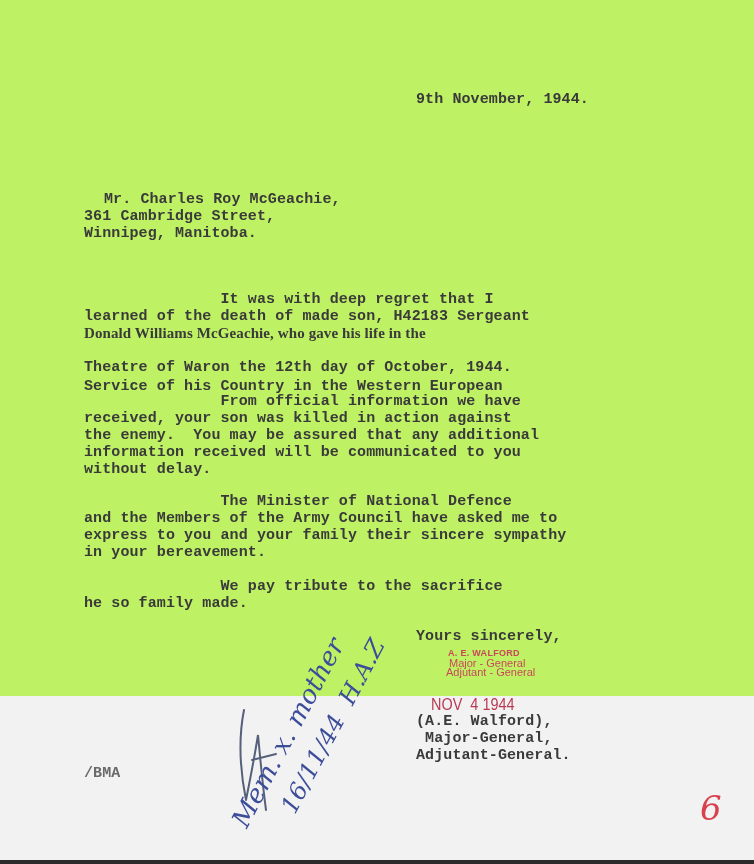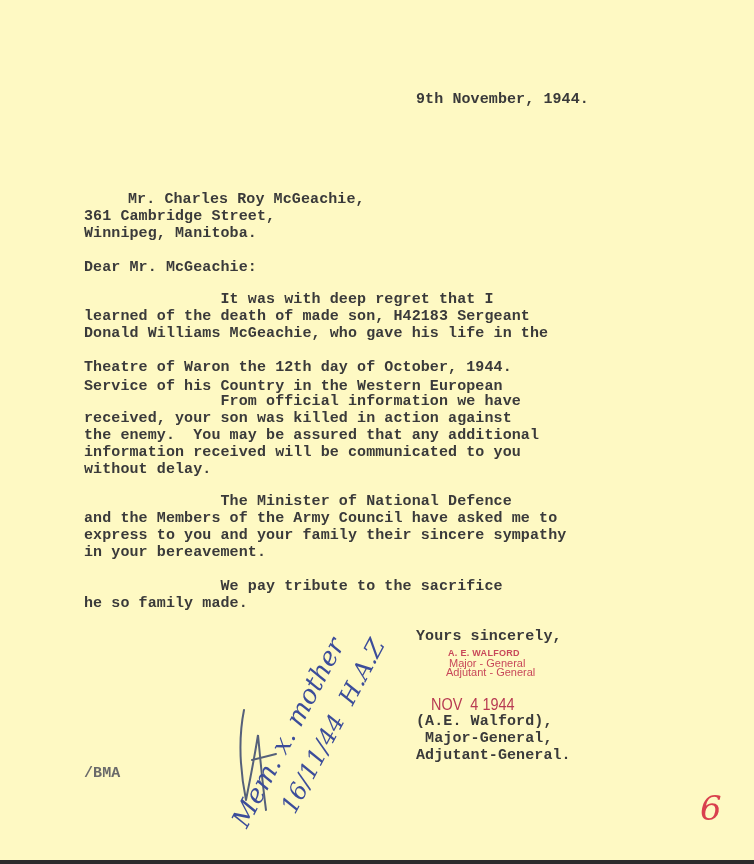--- a/index.html
+++ b/index.html
@@ -2,22 +2,22 @@
 <html><head>
   <meta charset="utf-8">
   <style>
     html, body { margin: 0; padding: 0; }
     body {
       width: 754px; height: 864px; overflow: hidden;
       background: #f2f2f2;
       position: relative;
     }
     .page {
-      position: absolute; left: 0; top: 0; width: 754px; height: 860px;
-      background: #fef9c3;
+      position: absolute; left: 0; top: 0; width: 754px; height: 696px;
+      background: #bef264;
     }
     .bottom-edge {
       position: absolute; left: 0; top: 860px; width: 754px; height: 4px;
       background: #2c2c2c;
     }
     .tw {
       position: absolute;
       font-family: "Liberation Mono", "DejaVu Sans Mono", monospace;
       font-size: 15px;
       font-weight: bold;
@@ -60,31 +60,30 @@
     }
   </style>
 </head>
 <body>
 
 <div class="page">
 
   <div class="tw" style="left:416px; top:91px;">9th November, 1944.</div>
 
   <div>
-    <div class="tw" style="left:92px; top:191px;padding-left:36px;">Mr. Charles Roy McGeachie,</div>
+    <div class="tw" style="left:68px; top:191px;padding-left:36px;">Mr. Charles Roy McGeachie,</div>
     <div class="tw" style="left:84px; top:208px;">361 Cambridge Street,</div>
     <div class="tw" style="left:84px; top:225px;text-align:right;">Winnipeg, Manitoba.</div>
   </div>
 
-  <div class="tw" style="left:84px; top:259px;">Dear Mr. McGeachie:</div>
 
   <div>
     <div class="tw" style="left:84px; top:291px;">               It was with deep regret that I</div>
     <div class="tw" style="left:84px; top:308px;">learned of the death of made son, H42183 Sergeant</div>
-    <div class="tw" style="left:84px; top:325px;">Donald Williams McGeachie, who gave his life in the</div>
+    <div class="tw" style="left:84px; top:325px;font-family:Liberation Serif, serif;">Donald Williams McGeachie, who gave his life in the</div>
     <div class="tw" style="left:84px; top:342px;margin-top:36px;">Service of his Country in the Western European</div>
     <div class="tw" style="left:84px; top:359px;">Theatre of Waron the 12th day of October, 1944.</div>
   </div>
 
   <div>
     <div class="tw" style="left:84px; top:393px;">               From official information we have</div>
     <div class="tw" style="left:84px; top:410px;">received, your son was killed in action against</div>
     <div class="tw" style="left:84px; top:427px;">the enemy.  You may be assured that any additional</div>
     <div class="tw" style="left:84px; top:444px;">information received will be communicated to you</div>
     <div class="tw" style="left:84px; top:461px;">without delay.</div>

